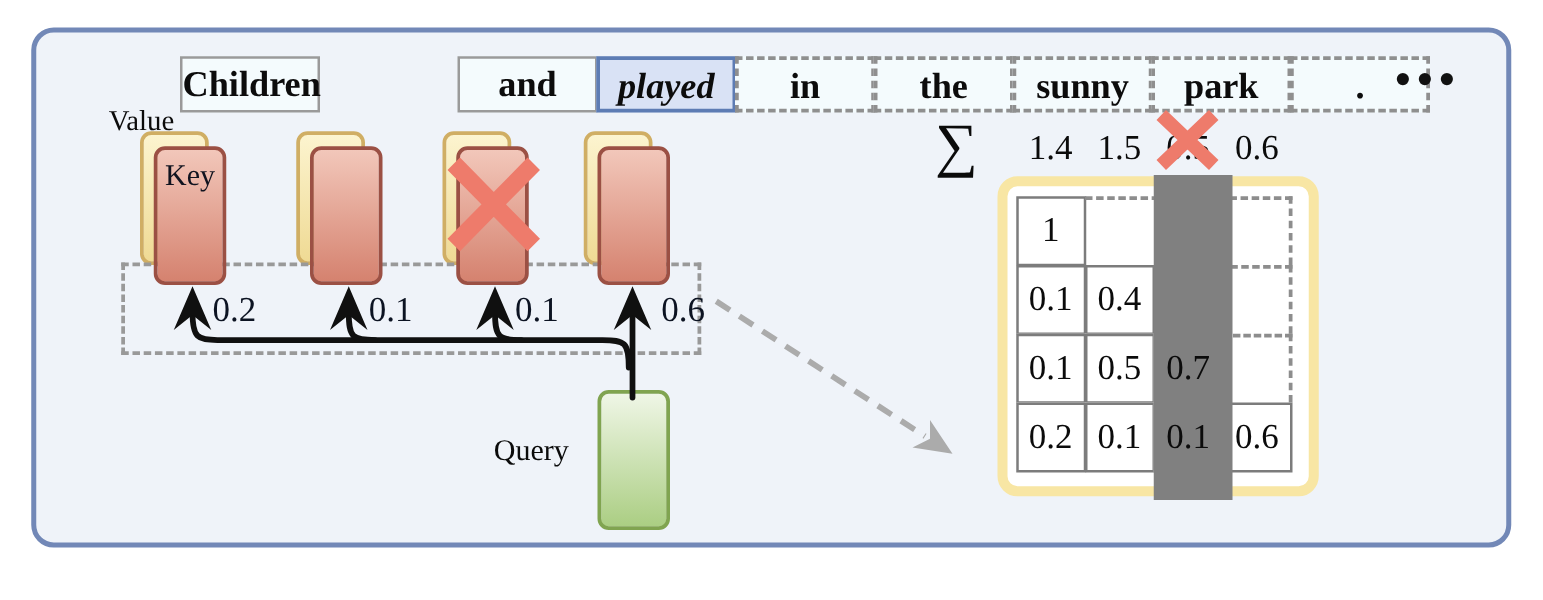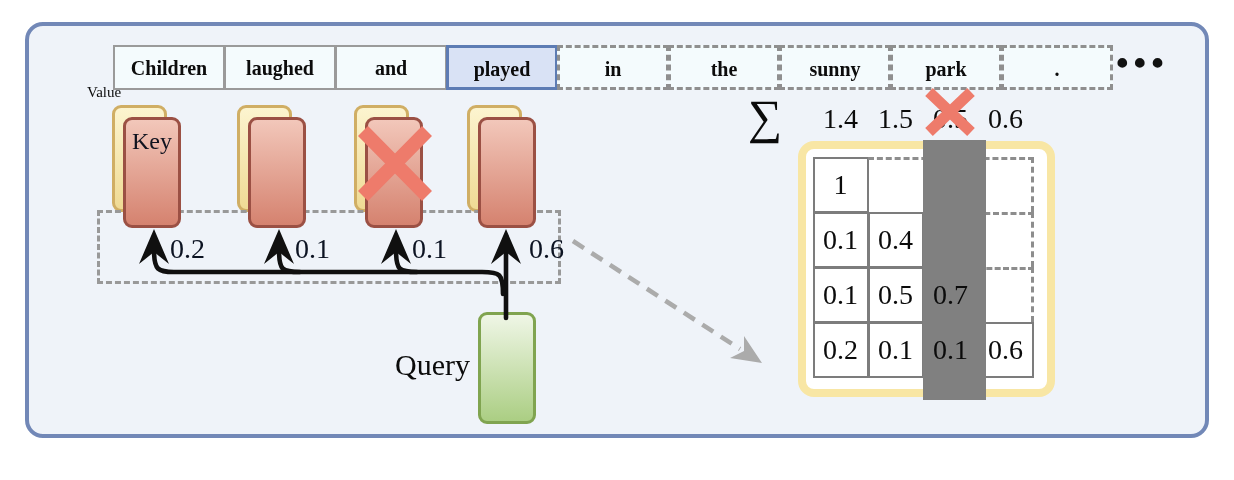--- a/index.html
+++ b/index.html
@@ -2,32 +2,32 @@
 <html><head>
 <meta charset="utf-8">
 <style>
   html,body{margin:0;padding:0;background:#ffffff;}
   .stage{position:relative;width:1234px;height:480px;background:#ffffff;overflow:hidden;
          font-family:"Liberation Serif","DejaVu Serif",serif;color:#0d0d0d;}
   .frame{position:absolute;left:25px;top:22px;width:1184px;height:416px;box-sizing:border-box;
          border:4px solid #7288b7;border-radius:18px;background:#eff3f9;}
   
   .token{position:absolute;top:45px;width:112px;height:45px;box-sizing:border-box;
-         background:#f4fbfd;text-align:center;line-height:42px;font-weight:bold;font-size:20px;color:#0c0c0c;z-index:2;}
+         background:#f4fbfd;text-align:center;line-height:42px;font-weight:bold;font-size:29px;color:#0c0c0c;z-index:2;margin-left:31px;}
   .t-past{border:2px solid #9a9a9a;}
-  .t-current{border:3px solid #5d7cb4;background:#d9e2f5;}
+  .t-current{border:3px solid #5d7cb4;background:#d9e2f5;font-style:italic;}
   .t-future{border:3px dashed #8f8f8f;}
   .ellipsis{position:absolute;left:1116px;top:42px;font-size:36px;letter-spacing:5px;font-weight:bold;color:#111;z-index:2;}
   
   .val-card{position:absolute;width:55px;height:107px;box-sizing:border-box;border:3px solid #d0ae64;border-radius:9px;
             background:linear-gradient(180deg,#fcf4cf 0%,#efda94 100%);z-index:1;}
   .key-card{position:absolute;width:58px;height:111px;box-sizing:border-box;border:3px solid #9b5044;border-radius:9px;
             background:linear-gradient(180deg,#f2c7ba 0%,#d5826f 100%);z-index:3;}
   .key-label{display:block;text-align:center;margin-top:8px;font-size:24px;color:#10131f;}
-  .side-label{position:absolute;font-size:15px;color:#0b0b0b;z-index:4;}
+  .side-label{position:absolute;font-size:23px;color:#0b0b0b;z-index:4;}
   .dashed-zone{position:absolute;left:97px;top:210px;width:464px;height:74px;box-sizing:border-box;
                border:3px dashed #999999;z-index:2;}
   .score{position:absolute;top:233px;width:64px;font-size:28px;z-index:4;color:#0c1322;}
   .query-card{position:absolute;left:478px;top:312px;width:58px;height:112px;box-sizing:border-box;
               border:3px solid #80a450;border-radius:9px;
               background:linear-gradient(180deg,#eff6e6 0%,#abce83 100%);z-index:3;}
   .h2o{position:absolute;left:132px;top:318px;font-size:86px;line-height:1;font-style:italic;color:#7e9cd1;z-index:1;}
   .h2o-sub{font-size:0.56em;vertical-align:-0.28em;}
   
   .m-sigma{position:absolute;left:748px;top:93px;font-size:48px;line-height:1;z-index:2;color:#0b0b0b;}
@@ -40,32 +40,31 @@
   .m-val{position:absolute;width:55px;height:55px;line-height:55px;text-align:center;font-size:28px;z-index:4;color:#0b0b0b;}
   .overlay-svg{position:absolute;left:0;top:0;width:1234px;height:480px;z-index:6;pointer-events:none;}
 </style>
 </head>
 <body>
 
 <div class="stage">
   <div class="frame"></div>
 
   <div class="token t-past" style="left:113px;">Children</div>
-  <div class="token t-past" style="left:224px;">laughed</div>
   <div class="token t-past" style="left:335px;">and</div>
   <div class="token t-current" style="left:446px;">played</div>
   <div class="token t-future" style="left:557px;">in</div>
   <div class="token t-future" style="left:668px;">the</div>
   <div class="token t-future" style="left:779px;">sunny</div>
   <div class="token t-future" style="left:890px;">park</div>
   <div class="token t-future" style="left:1001px;">.</div>
   <span class="ellipsis">•••</span>
 
   <span class="side-label" style="left:87px;top:84px;">Value</span>
-  <span class="side-label" style="left:395px;top:348px;font-size:30px;">Query</span>
+  <span class="side-label" style="left:395px;top:348px;font-size:24px;">Query</span>
 
   <div class="val-card" style="left:112px;top:105px;"></div>
   <div class="val-card" style="left:237px;top:105px;"></div>
   <div class="val-card" style="left:354px;top:105px;"></div>
   <div class="val-card" style="left:467px;top:105px;"></div>
 
   <div class="dashed-zone"></div>
 
   <div class="key-card" style="left:123px;top:117px;">
     <span class="key-label">Key</span>

